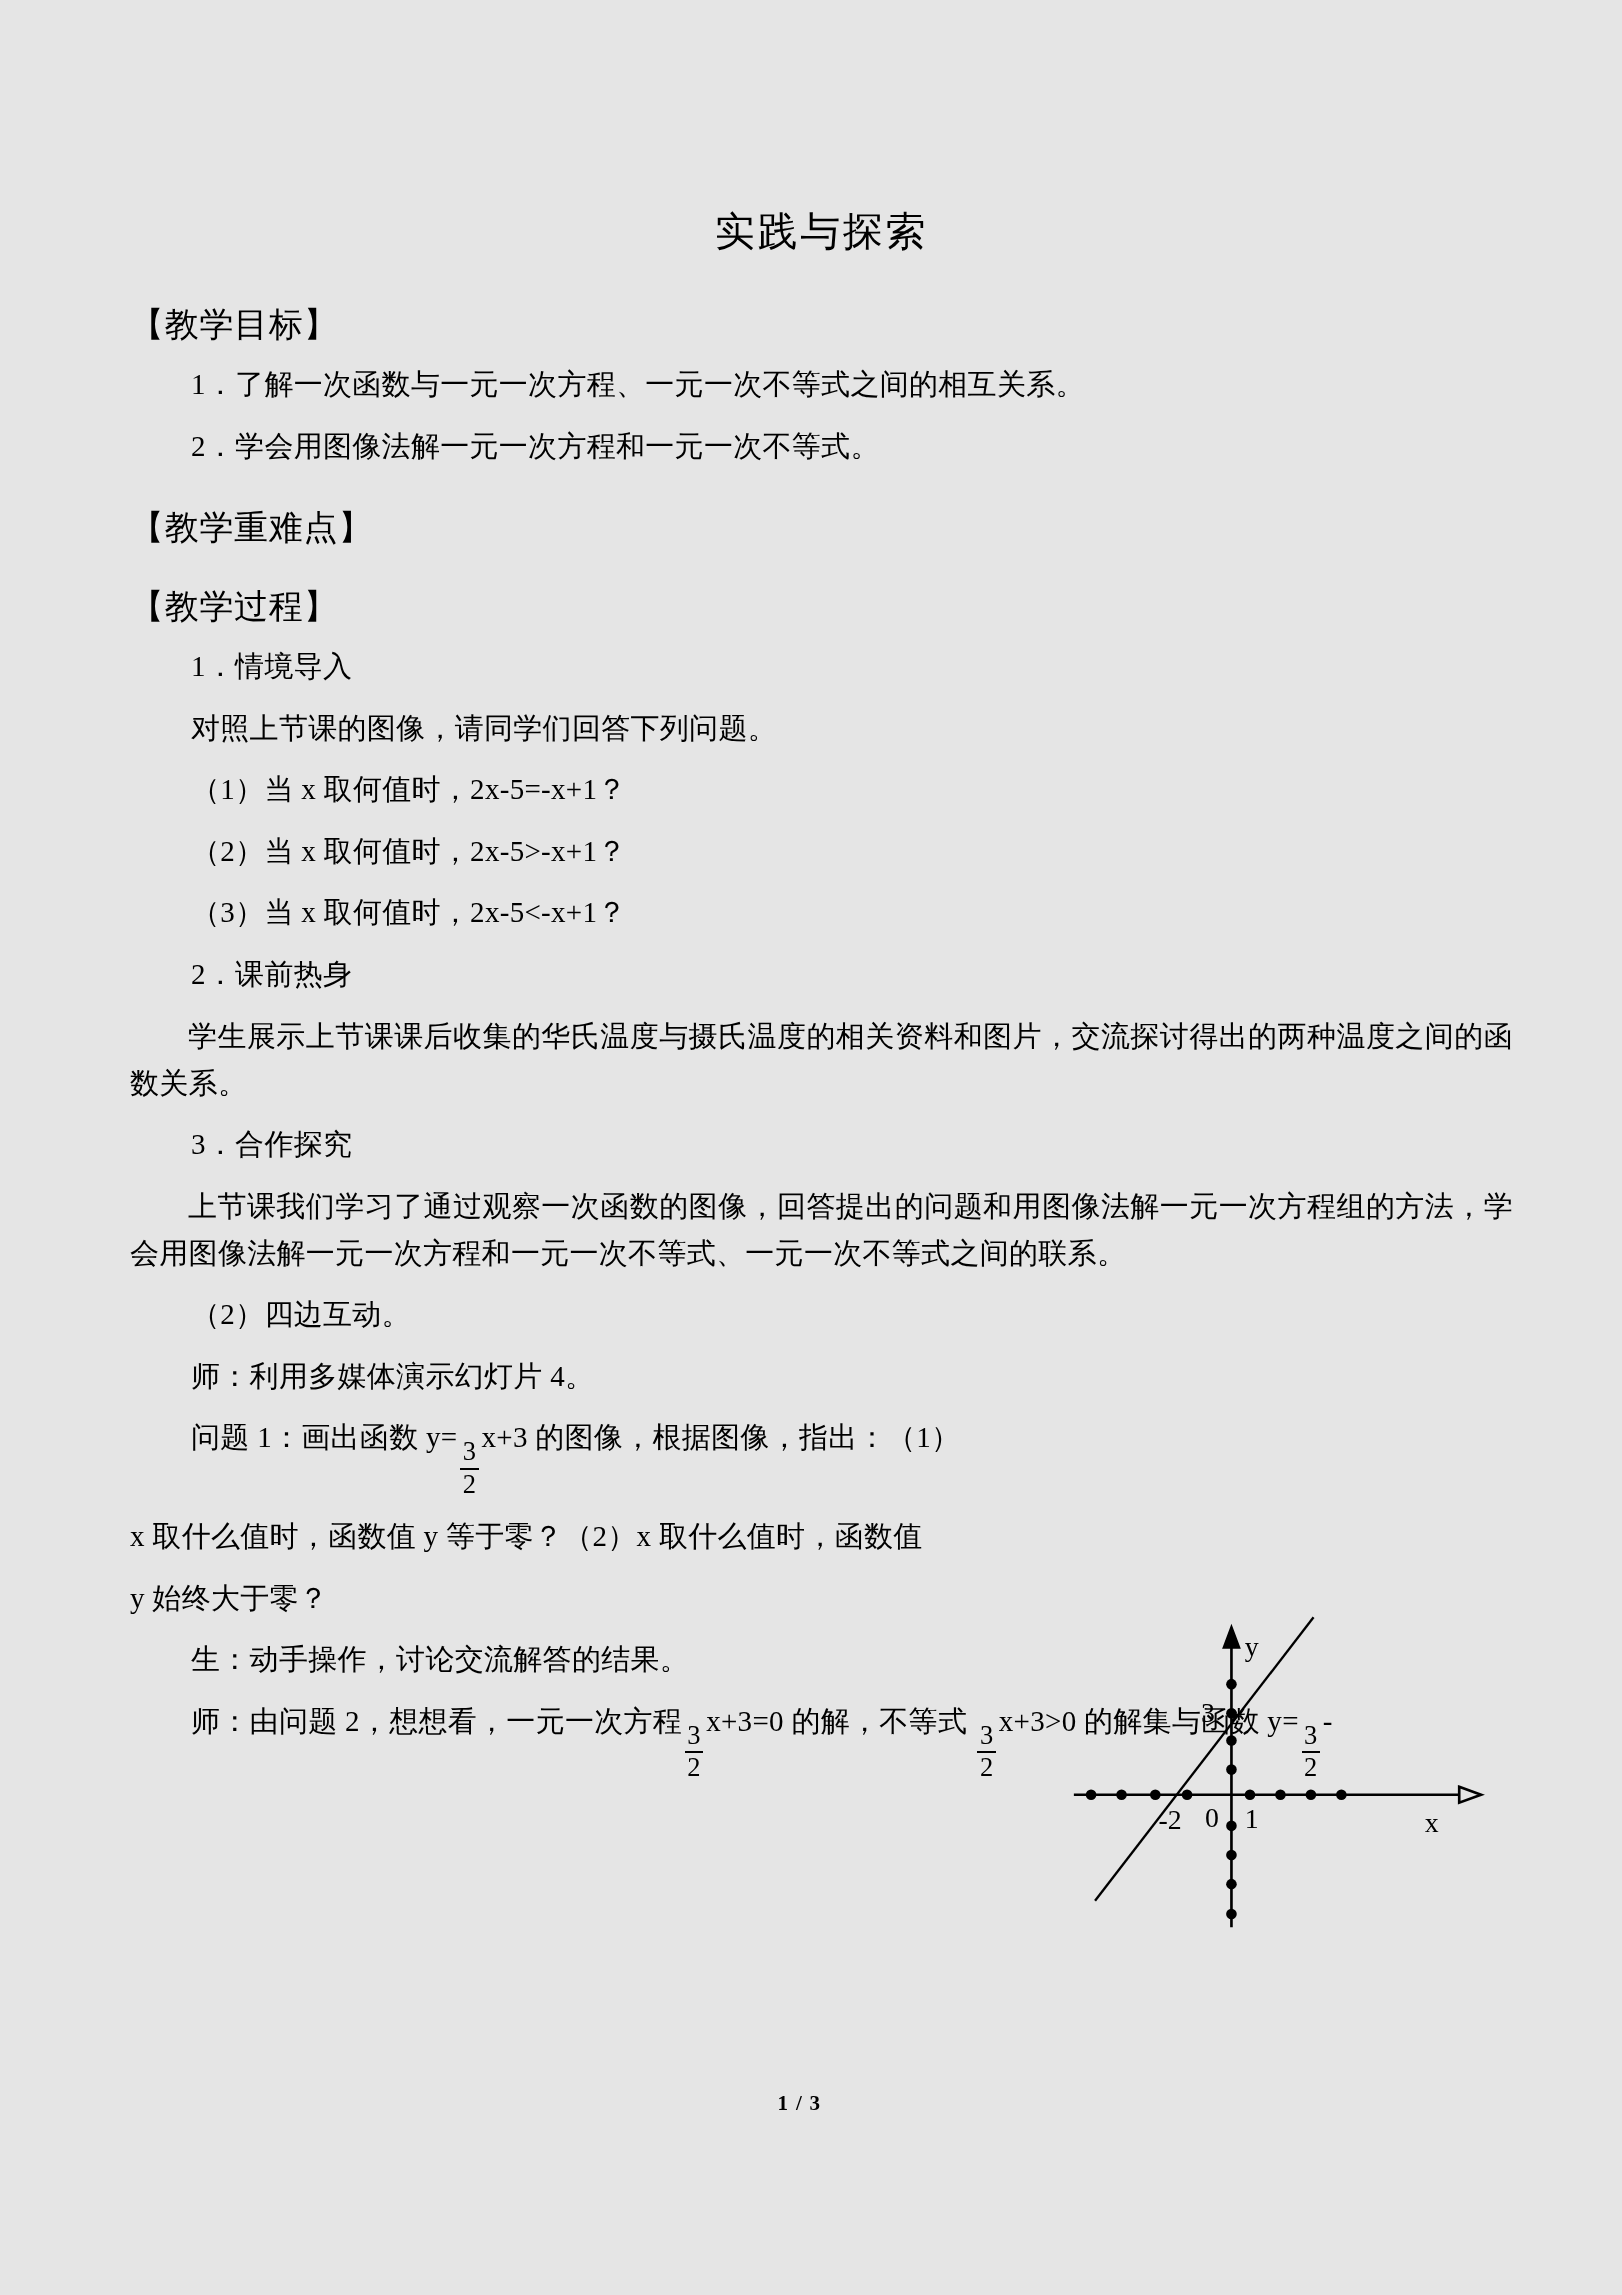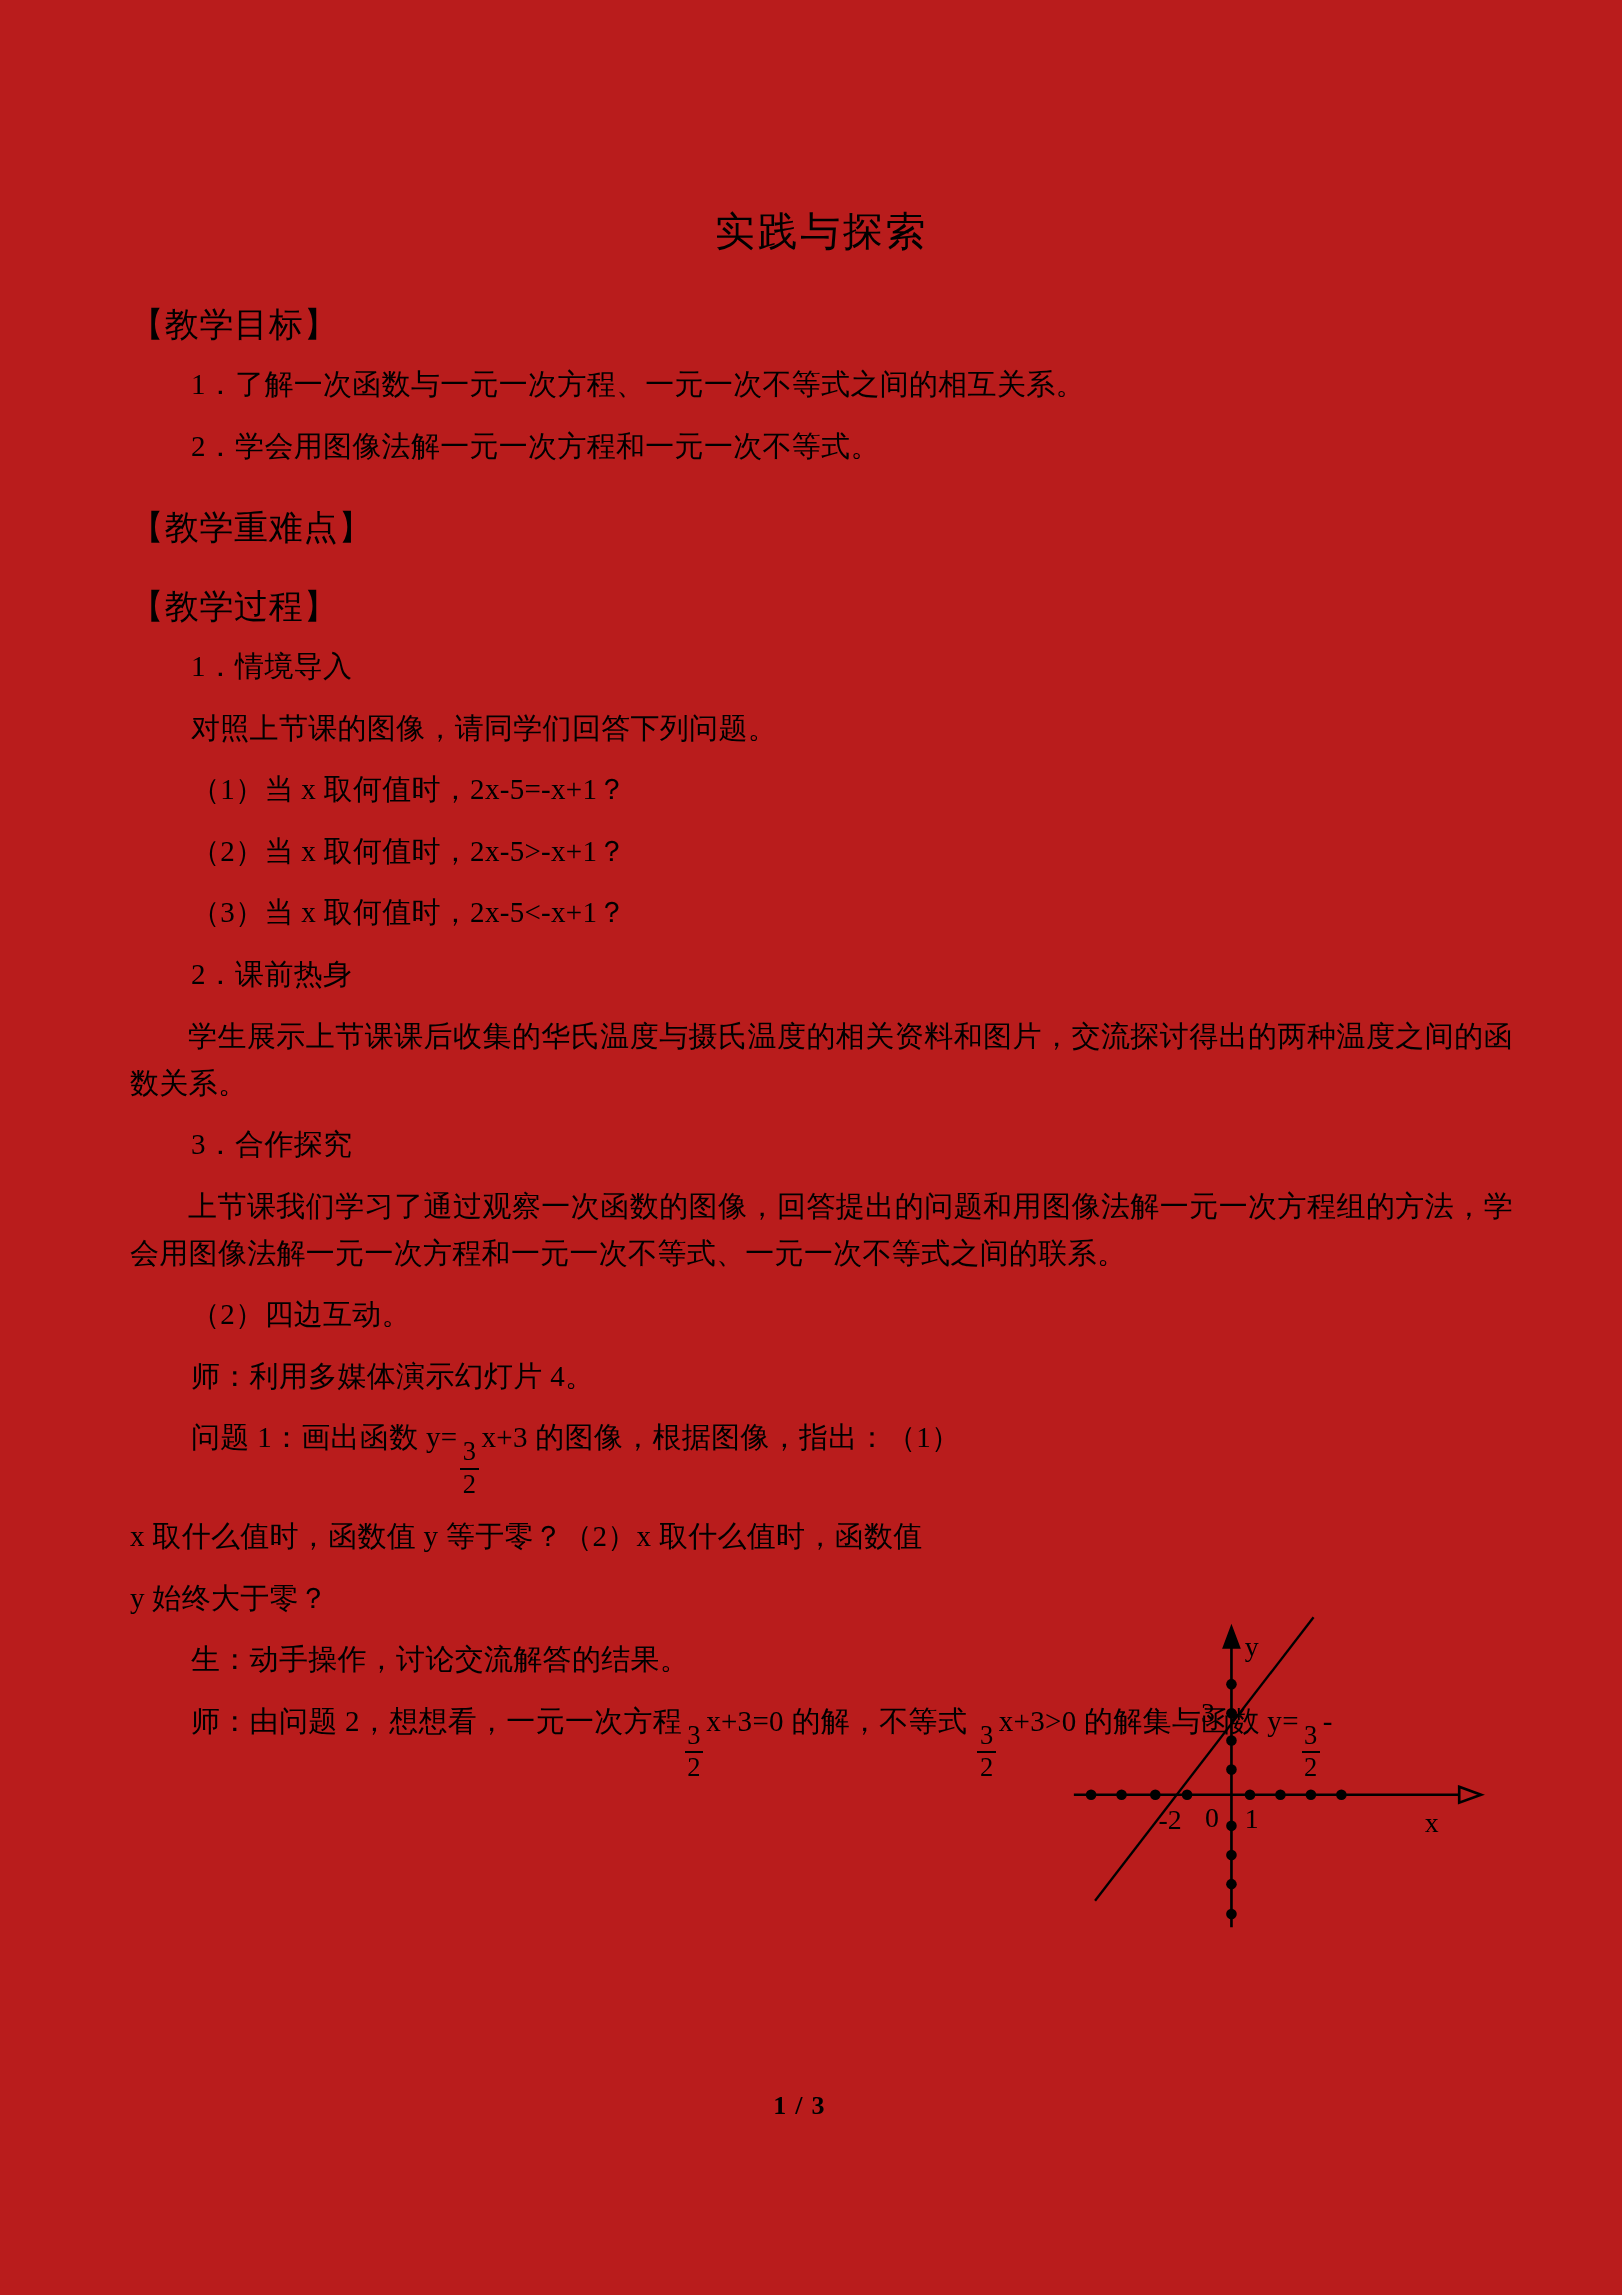--- a/index.html
+++ b/index.html
@@ -8,21 +8,21 @@
     background: #ffffff;
   }
   body {
     font-family: "Liberation Serif", "DejaVu Serif", serif;
     color: #000000;
   }
   .page {
     position: relative;
     width: 1623px;
     height: 2295px;
-    background: #b91c1c;
+    background: #e5e5e5;
     box-sizing: border-box;
     padding: 0;
     overflow: hidden;
   }
   .content {
     position: absolute;
     left: 130px;
     top: 0;
     width: 1383px;
   }
@@ -96,21 +96,21 @@
     height: 331px;
     shape-outside: none;
   }
 
   .footer {
     position: absolute;
     left: 0;
     top: 2091px;
     width: 1599px;
     text-align: center;
-    font-size: 26px;
+    font-size: 21px;
     font-weight: bold;
     letter-spacing: 1.3px;
   }
   .mathtext { font-family: "Liberation Serif", "DejaVu Serif", serif; }
 </style>
 </head>
 <body>
 
 <div class="page">
 

